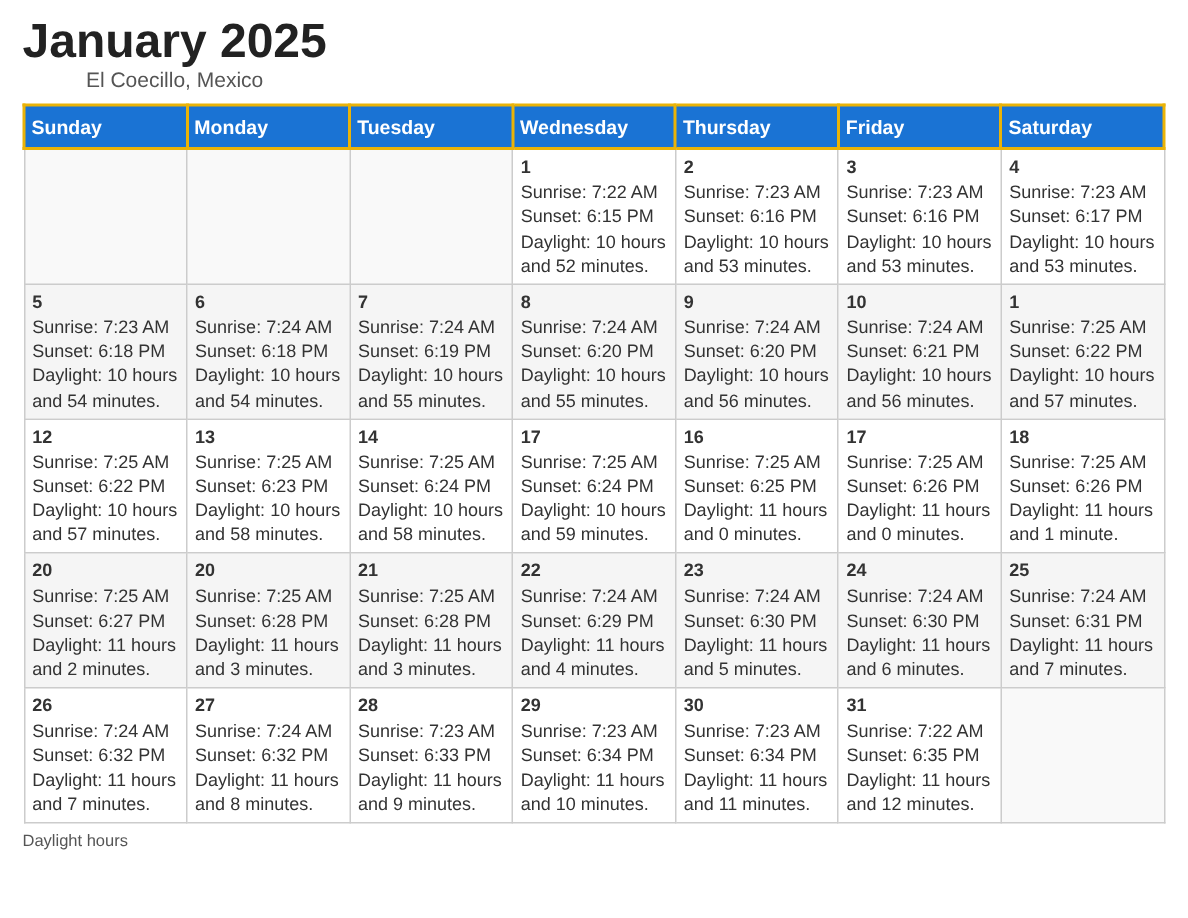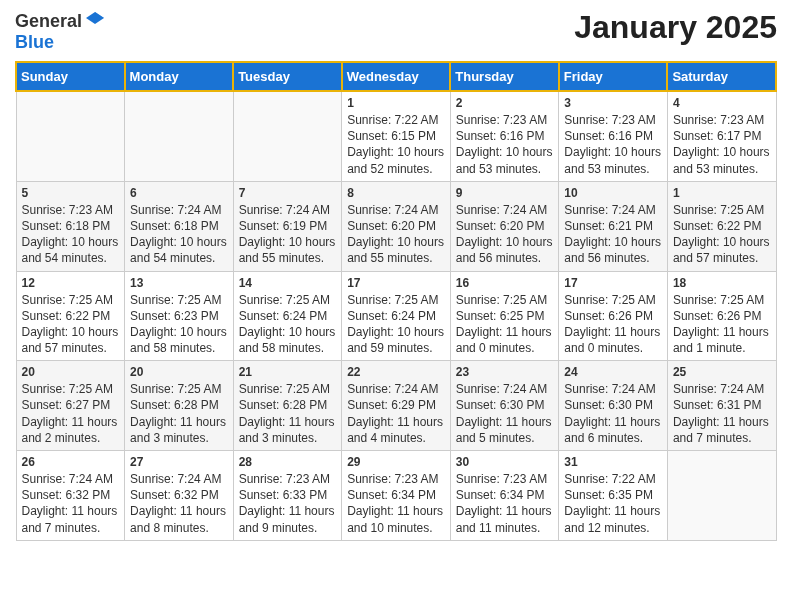--- a/index.html
+++ b/index.html
@@ -90,34 +90,23 @@
       font-size: 11px;
       color: #555;
       text-align: left;
     }
   </style>
 </head>
 <body>
 
 <div class="page">
   <div class="header">
-    <div class="logo">
-      <div>
-        <div style="display:flex;align-items:center;">
-          <span class="logo-general" style="font-size:18px;font-weight:bold;">General</span>
-          <svg width="22" height="22" viewBox="0 0 22 22" style="margin-left:2px;">
-            <polygon points="11,2 20,8 11,14 2,8" fill="#1a73d4"></polygon>
-            <polygon points="11,2 20,8 11,8" fill="#1a73d4" opacity="0.7"></polygon>
-          </svg>
-        </div>
-        <div class="logo-blue" style="font-size:18px;font-weight:bold;color:#1a73d4;">Blue</div>
-      </div>
-    </div>
     <div class="title-section">
       <div class="month-title">January 2025</div>
+      <div class="location">El Coecillo, Mexico</div>
     </div>
   </div>
 
   <table class="calendar">
     <thead>
       <tr>
 
       <th>Sunday</th>
           <th>Monday</th>
           <th>Tuesday</th>
@@ -355,13 +344,16 @@
             <div class="day-info" style="white-space: pre-line;">Sunrise: 7:22 AM
 Sunset: 6:35 PM
 Daylight: 11 hours
 and 12 minutes.</div>
           </td>
           <td class="empty-cell"></td>
         </tr>
       </tbody>
   </table>
 
+  <div class="footer">
+    <span>Daylight hours</span>
+  </div>
 </div>
 
 </body></html>

